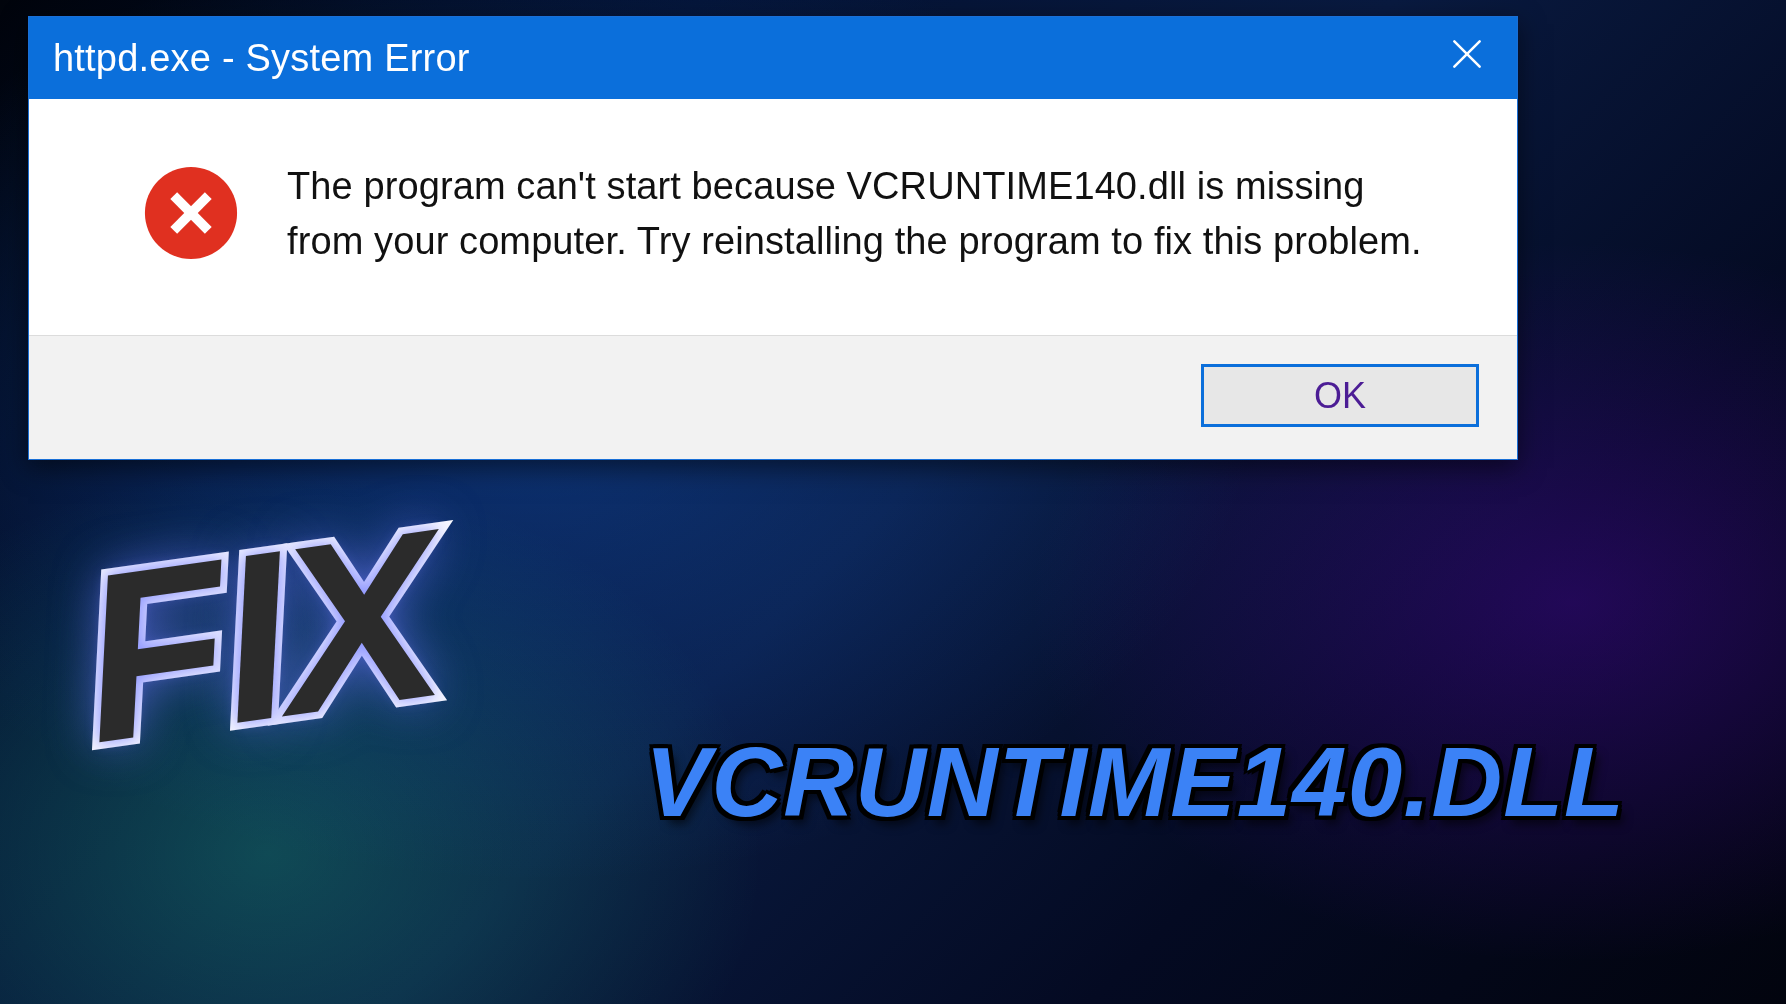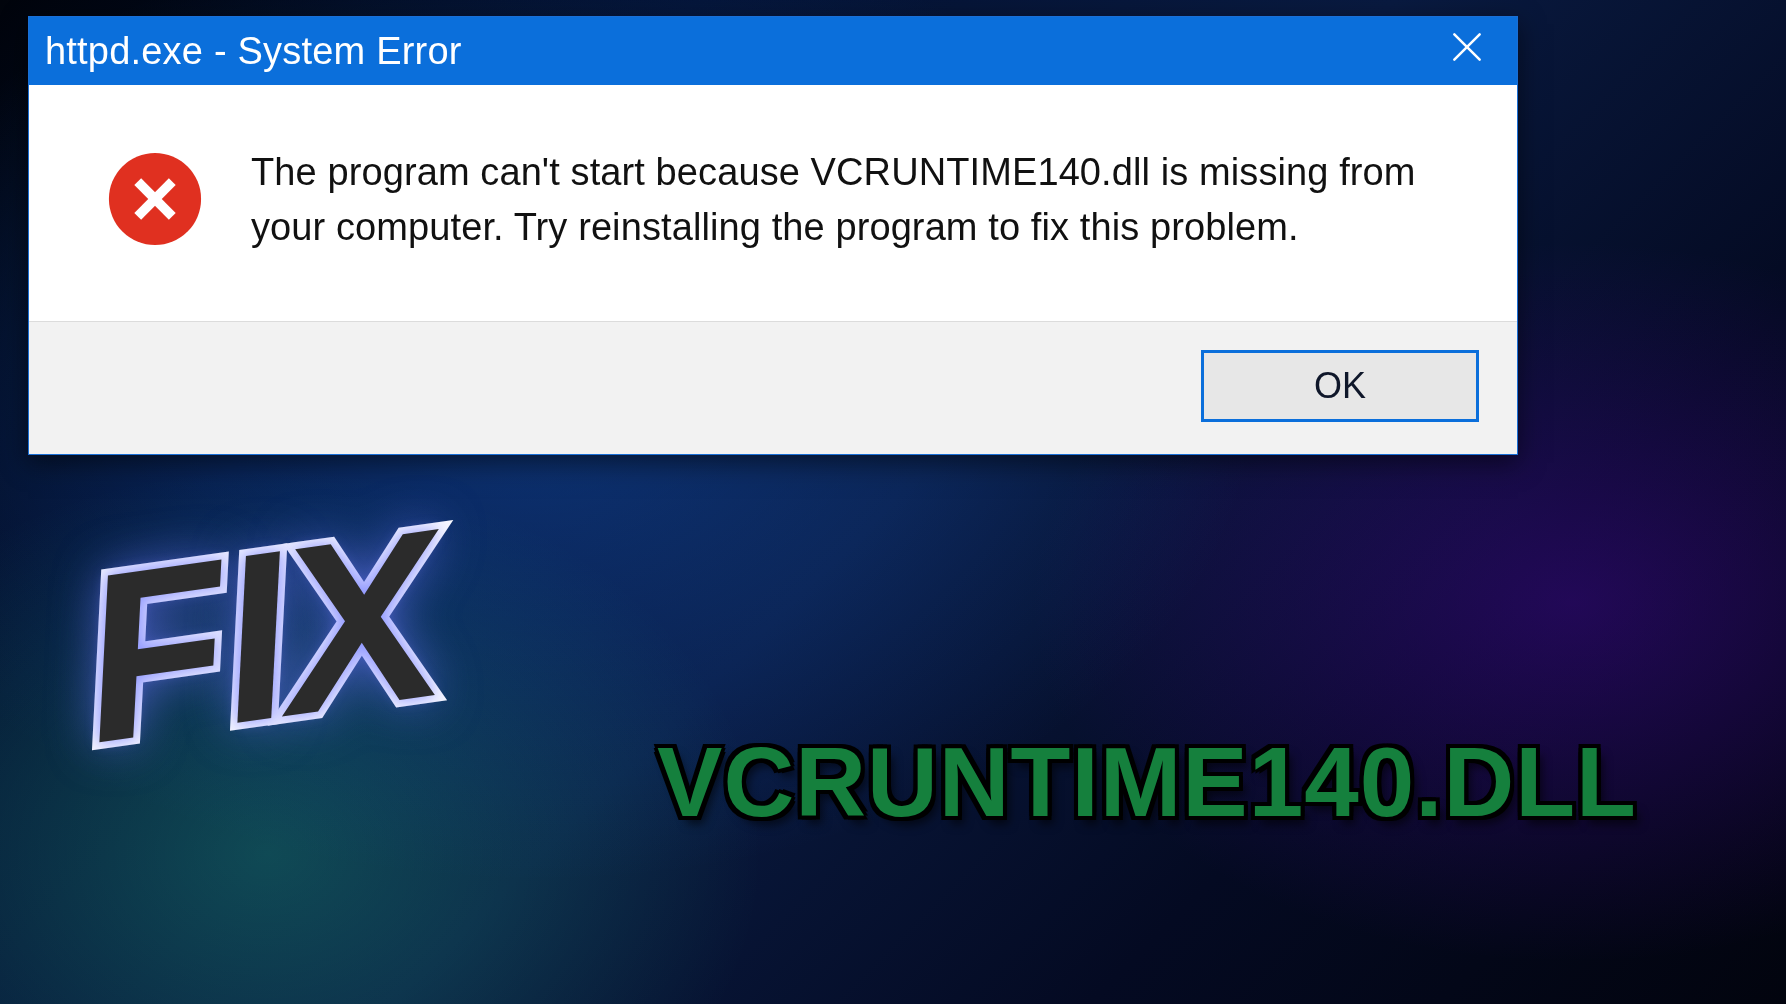--- a/index.html
+++ b/index.html
@@ -22,45 +22,46 @@
       left: 28px;
       top: 16px;
       width: 1490px;
       border: 1px solid #1a6fd6;
       background: #ffffff;
       box-shadow: 0 8px 24px rgba(0, 0, 0, 0.5);
     }
     .titlebar {
       background: #0b6fdb;
       color: #ffffff;
-      height: 68px;
+      height: 82px;
       display: flex;
       align-items: center;
       justify-content: space-between;
-      padding-left: 16px;
+      padding-left: 24px;
       font-size: 38px;
       font-weight: 400;
       letter-spacing: 0.2px;
     }
     .titlebar .close-btn {
       width: 100px;
       height: 82px;
       display: flex;
       align-items: center;
       justify-content: center;
       cursor: pointer;
     }
     .titlebar .close-btn svg { width: 38px; height: 38px; }
 
     .dialog-body {
       display: flex;
       align-items: flex-start;
       padding: 60px 60px 66px 78px;
       gap: 48px;
       background: #ffffff;
+      margin-left: 36px;
     }
     .err-icon { flex: 0 0 auto; margin-top: 6px; }
     .err-icon svg { width: 96px; height: 96px; display: block; }
     .message {
       font-size: 38px;
       line-height: 1.45;
       color: #111;
       font-weight: 400;
       letter-spacing: 0.1px;
       padding-right: 20px;
@@ -68,25 +69,25 @@
 
     .dialog-footer {
       background: #f2f2f2;
       border-top: 1px solid #dcdcdc;
       padding: 28px 38px 32px;
       display: flex;
       justify-content: flex-end;
     }
     .ok-btn {
       min-width: 278px;
-      height: 72px;
+      height: 63px;
       background: #e7e7e7;
       border: 3px solid #0b6fdb;
       font-size: 36px;
-      color: #0f172a;
+      color: #4c1d95;
       cursor: pointer;
       display: flex;
       align-items: center;
       justify-content: center;
       font-family: inherit;
     }
 
     
     .fix-word {
       position: absolute;
@@ -101,35 +102,36 @@
       transform: rotate(-8deg);
       text-shadow:
         0 0 50px rgba(110, 120, 255, 0.8),
         0 0 14px rgba(110, 120, 255, 0.6);
       -webkit-text-stroke: 14px #ffffff;
       paint-order: stroke fill;
       z-index: 30;
     }
     .overlay-caption {
       position: absolute;
-      left: 542px;
+      left: 530px;
       top: 728px;
       width: 1210px;
       text-align: center;
       font-family: "Arial Black", Impact, sans-serif;
       font-weight: 900;
       font-size: 98px;
       line-height: 1.12;
       letter-spacing: 1px;
-      color: #15803d;
+      color: #3b82f6;
       text-shadow:
         -4px -4px 0 #000, 4px -4px 0 #000, -4px 4px 0 #000, 4px 4px 0 #000,
         0 -4px 0 #000, 0 4px 0 #000, -4px 0 0 #000, 4px 0 0 #000,
         6px 8px 10px rgba(0,0,0,0.6);
       z-index: 25;
+      font-style: italic;
     }
   </style>
 </head>
 <body>
 
 <div class="dialog">
   <div class="titlebar">
     <span>httpd.exe - System Error</span>
     <div class="close-btn">
       <span>

